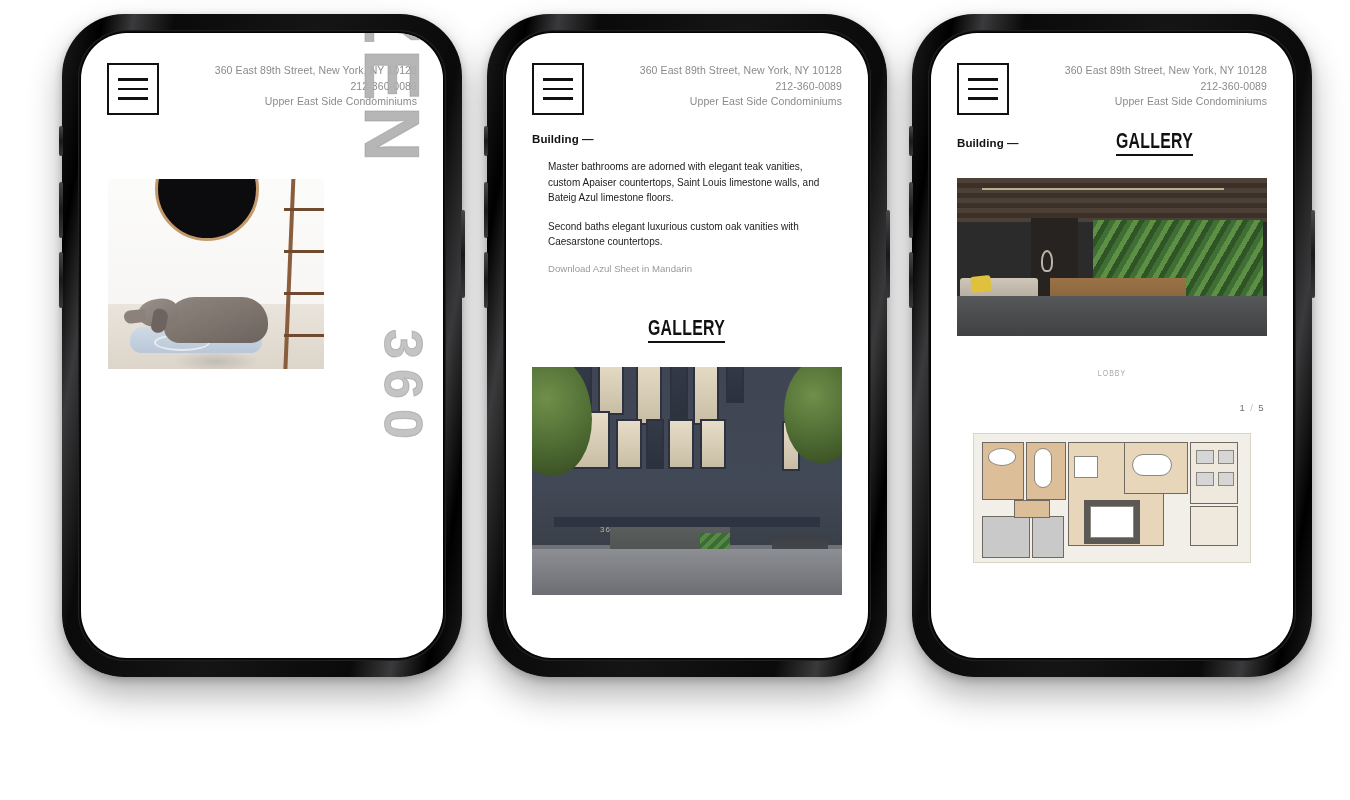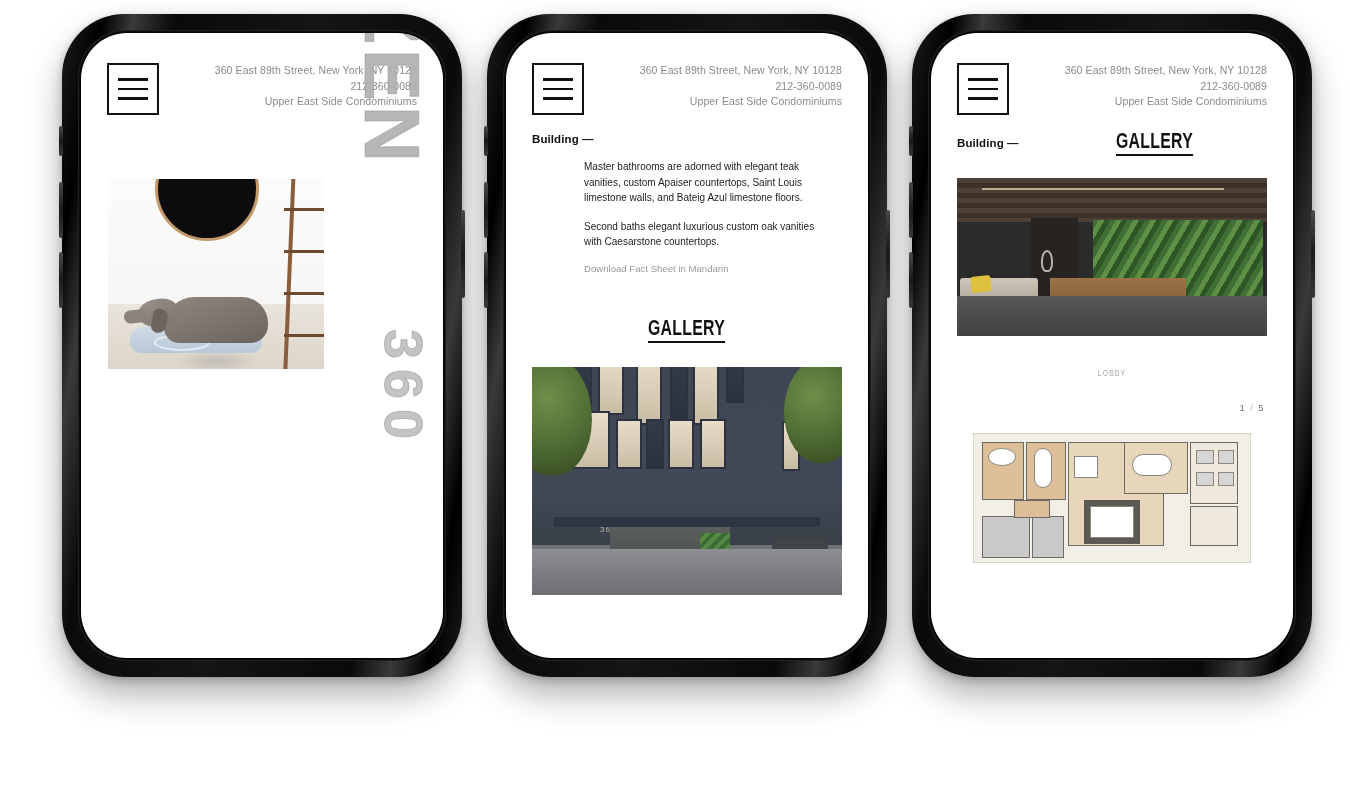--- a/index.html
+++ b/index.html
@@ -62,21 +62,21 @@
     align-items: center; gap: 7px; background: #fff; flex: none;
   }
   .menu-box i { display: block; width: 30px; height: 2.5px; background: #111; }
   .addr { text-align: right; color: #8a8a8a; font-size: 10.5px; line-height: 15.5px; letter-spacing: .1px; }
 
   .section-label {
     font-size: 11.5px; font-weight: 700; color: #111;
     padding: 18px 0 0 26px; letter-spacing: .1px;
   }
 
-  .body-copy { padding: 14px 34px 0 42px; margin-left: 36px; }
+  .body-copy { padding: 14px 34px 0 42px; }
   .body-copy p { font-size: 10px; line-height: 15.5px; color: #1c1c1c; margin-bottom: 13px; }
   .dl-link { font-size: 9.6px; color: #9a9a9a; }
 
   .gallery-title {
     text-align: center; font-size: 22px; font-weight: 700; color: #111;
     letter-spacing: .4px; transform: scaleX(.72); display: inline-block;
     border-bottom: 2.5px solid #111; padding-bottom: 1px; line-height: 1.1;
   }
   .gallery-title-wrap { text-align: center; }
 
@@ -306,21 +306,21 @@
             <div>212-360-0089</div>
             <div>Upper East Side Condominiums</div>
           </div>
         </div>
 
         <div class="section-label">Building —</div>
 
         <div class="body-copy">
           <p>Master bathrooms are adorned with elegant teak vanities, custom Apaiser countertops, Saint Louis limestone walls, and Bateig Azul limestone floors.</p>
           <p>Second baths elegant luxurious custom oak vanities with Caesarstone countertops.</p>
-          <div class="dl-link">Download Fact Sheet in Mandarin</div>
+          <div class="dl-link">Download Azul Sheet in Mandarin</div>
         </div>
 
         <div class="gallery-title-wrap" style="margin-top:42px;">
           <span class="gallery-title">GALLERY</span>
         </div>
 
         <div class="img-building">
           <div class="fac-grid">
             <div class="win dark" style="left:34px;  top:-6px; width:24px; height:52px;"></div>
             <div class="win" style="left:68px;  top:-6px; width:22px; height:52px;"></div>

